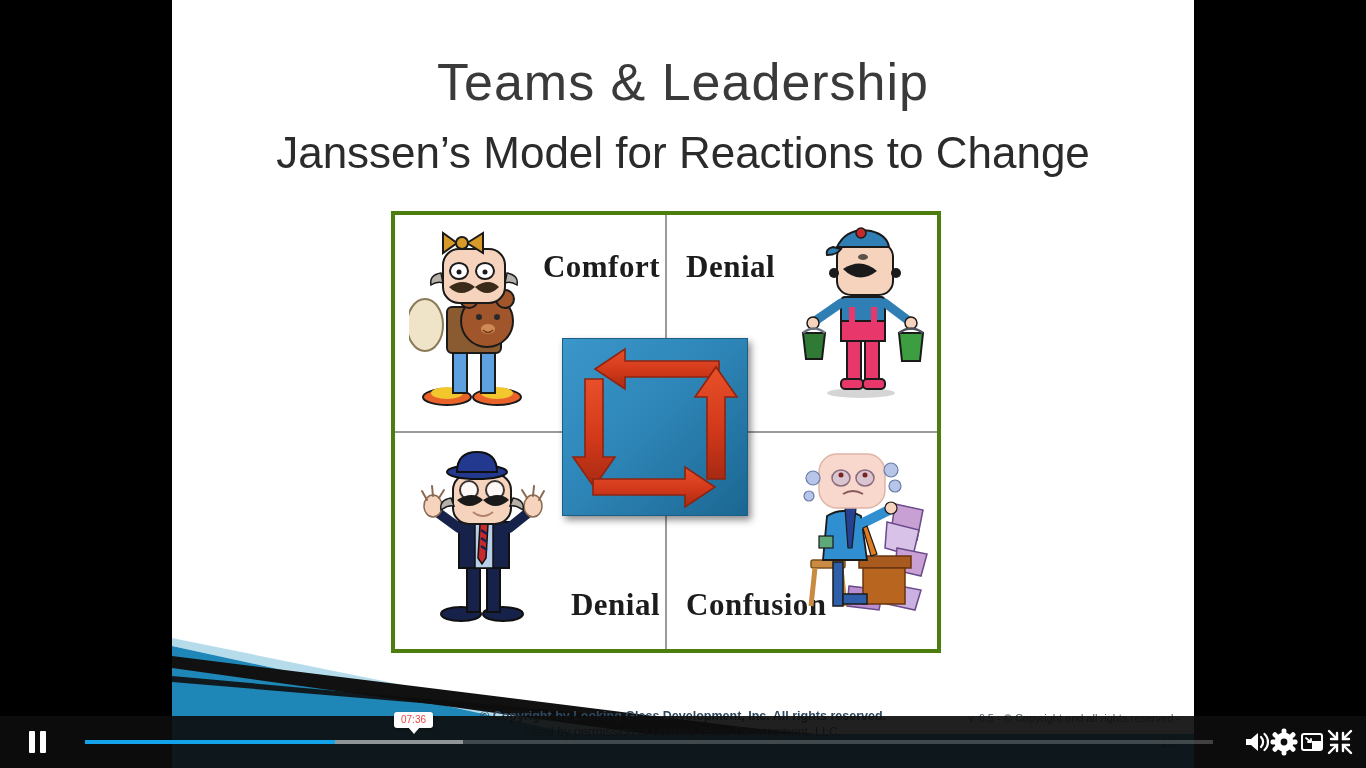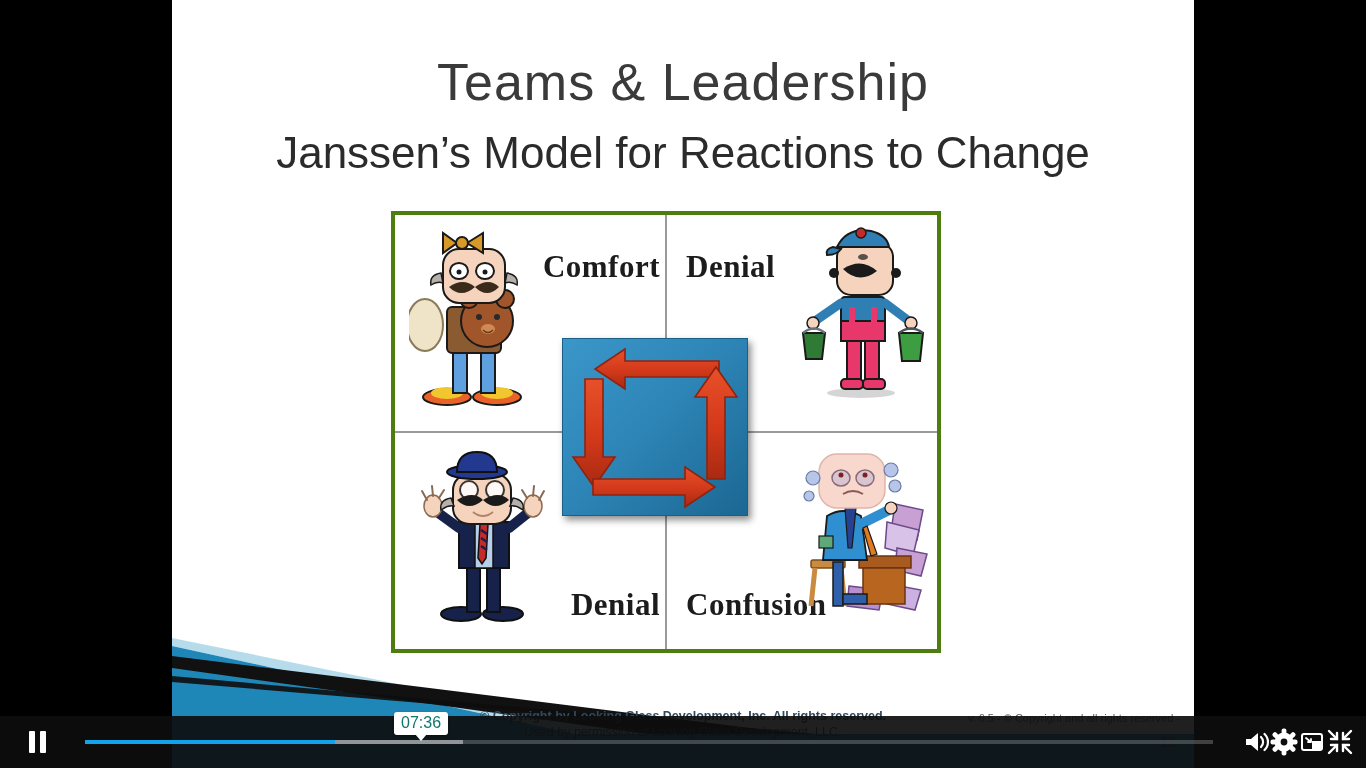--- a/index.html
+++ b/index.html
@@ -235,23 +235,23 @@
     width: 22.2%;
     background: #12a3eb;
   }
 
   #time-tooltip {
     position: absolute;
     left: 309px;
     top: -28px;
     padding: 2px 7px 3px 7px;
     background: #ffffff;
-    color: #0f766e;
-    font-family: "Liberation Sans", sans-serif;
-    font-size: 16px;
+    color: #ef4444;
+    font-family: "Liberation Sans", sans-serif;
+    font-size: 10px;
     border-radius: 3px;
     white-space: nowrap;
     box-shadow: 0 1px 3px rgba(0,0,0,0.35);
   }
   #time-tooltip:after {
     content: "";
     position: absolute;
     left: 50%;
     bottom: -6px;
     margin-left: -6px;

